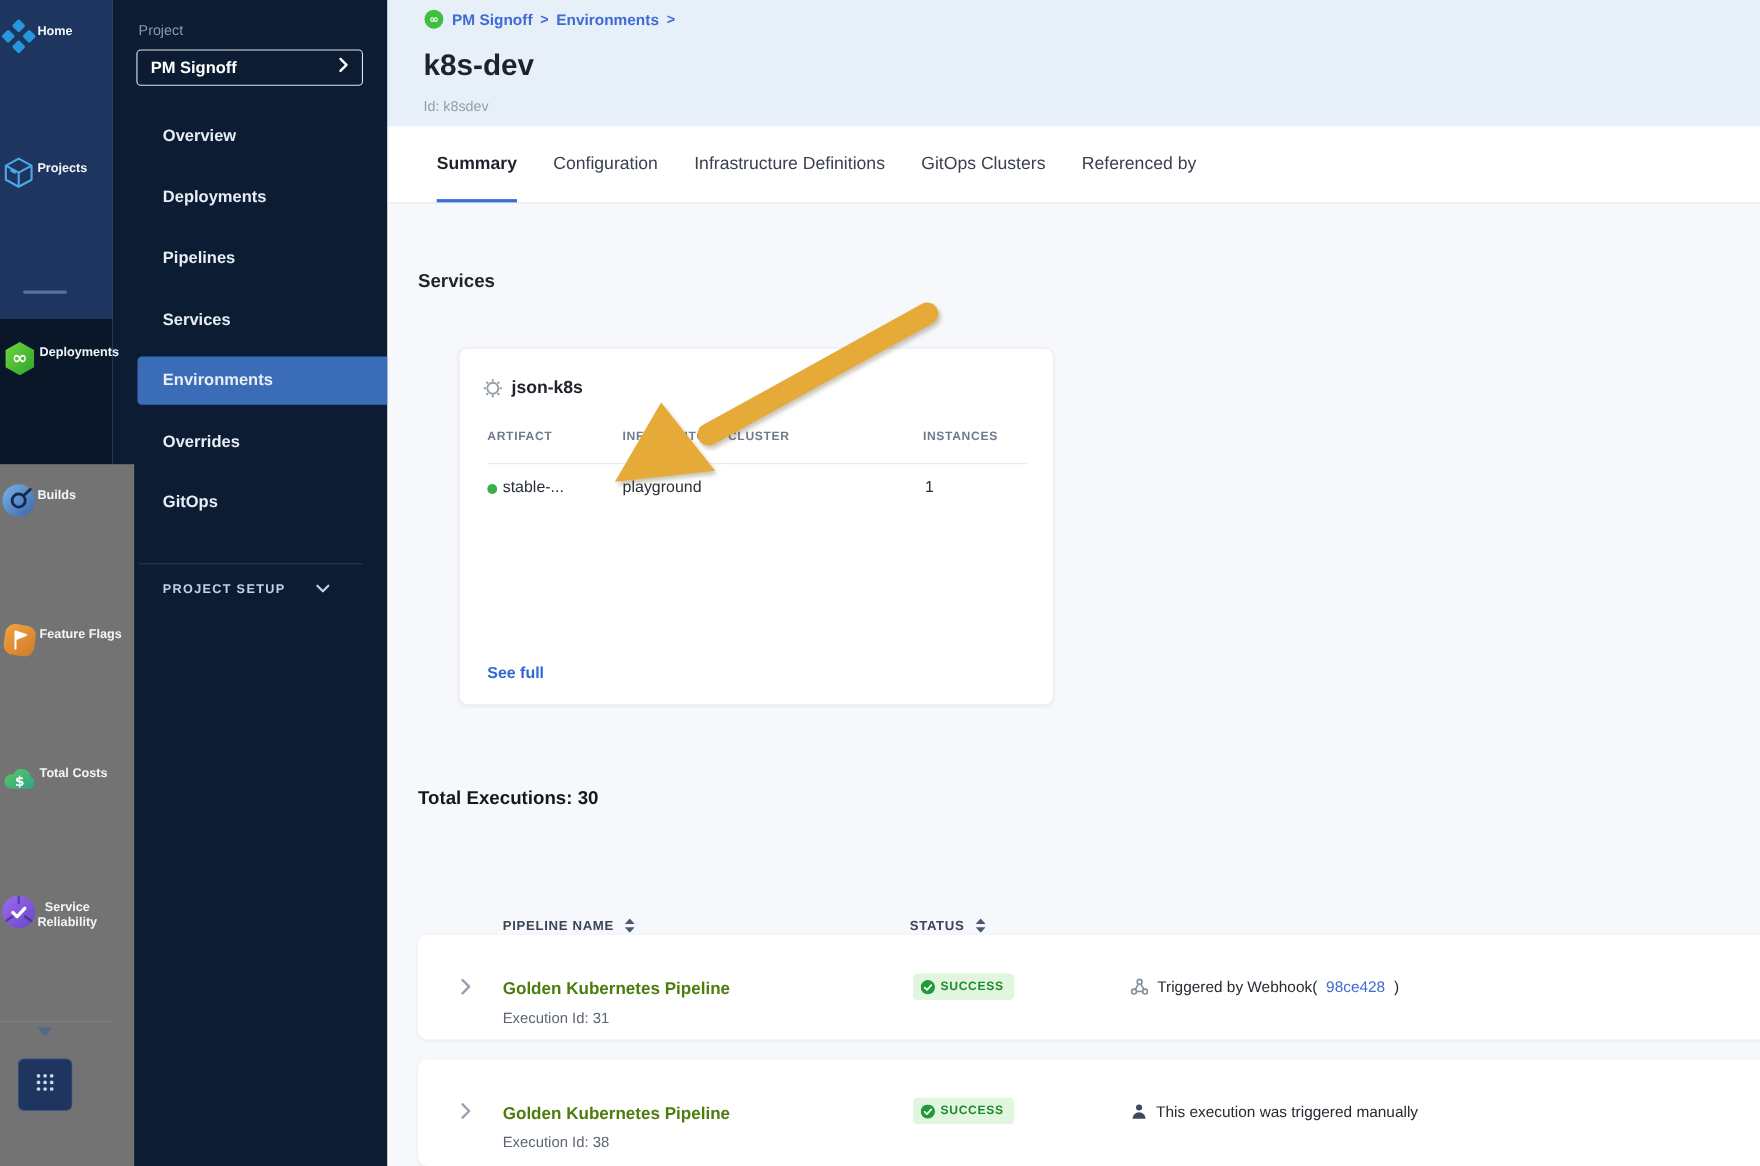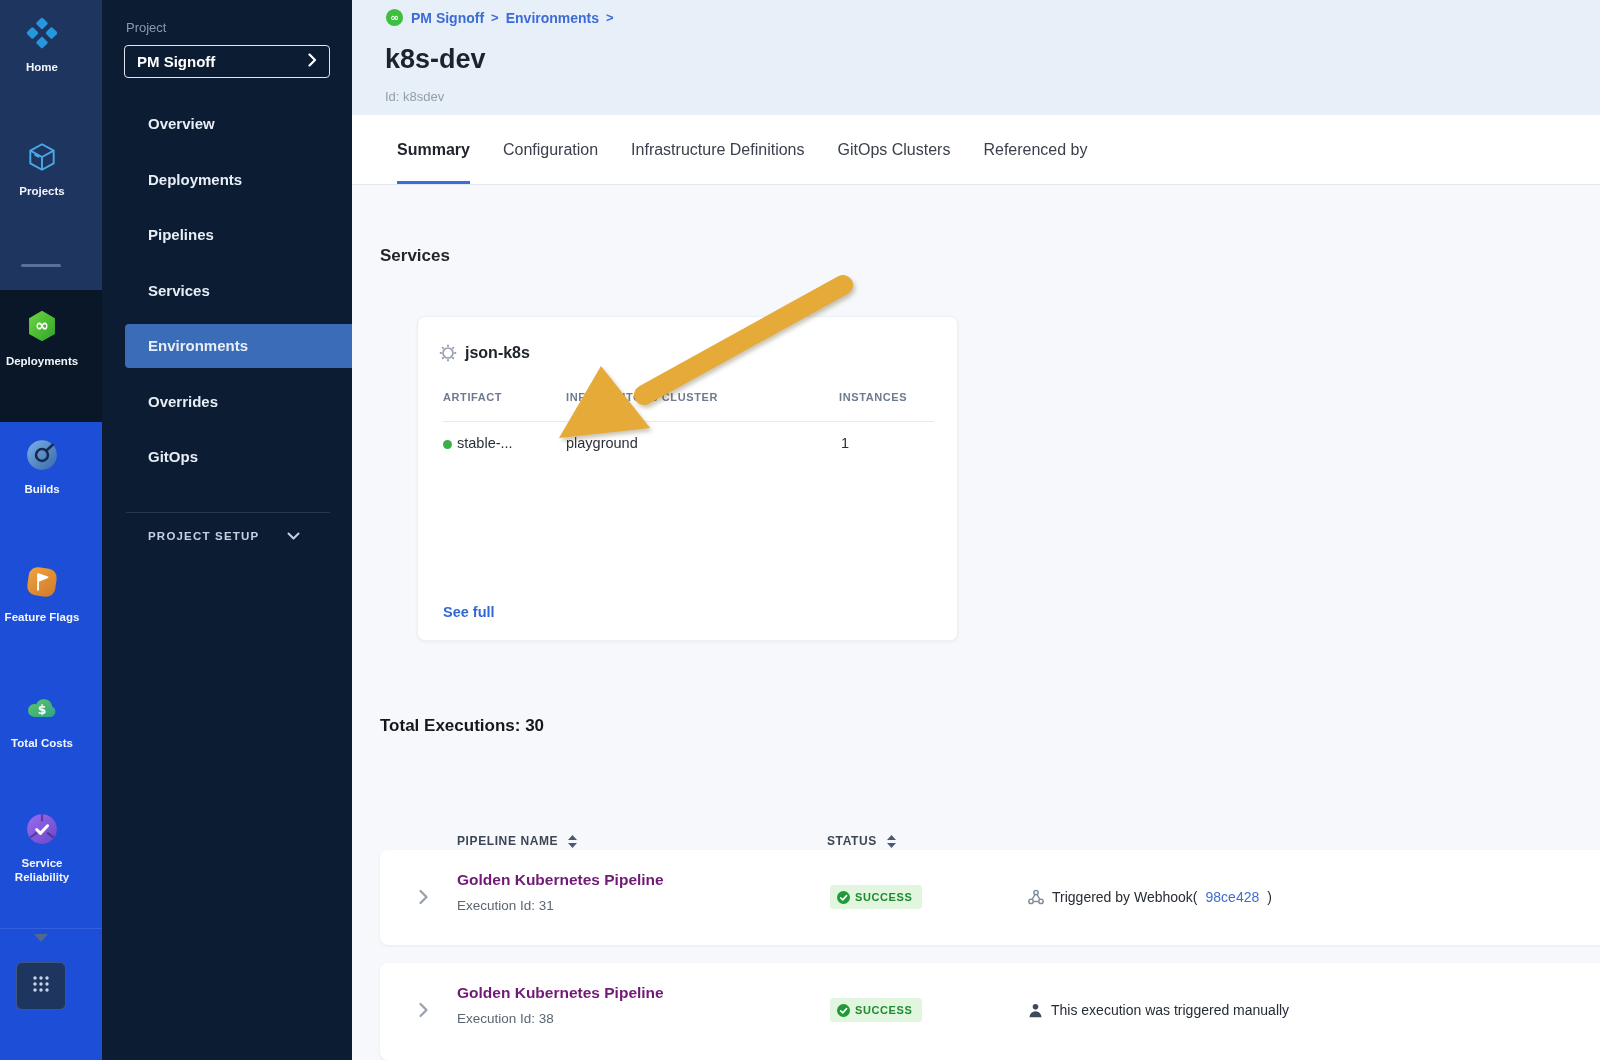--- a/index.html
+++ b/index.html
@@ -4,22 +4,22 @@
 <style>
   * { margin:0; padding:0; box-sizing:border-box; }
   html,body { width:1600px; height:1060px; }
   body { font-family:"Liberation Sans","DejaVu Sans",sans-serif; }
   .screen { position:relative; width:1600px; height:1060px; overflow:hidden; background:#f6f8fb; }
 
   
   .left-rail { position:absolute; left:0; top:0; width:102px; height:1060px; background:#1b3054; z-index:30; }
   .rail-top { position:absolute; left:0; top:0; width:102px; height:290px; background:#1e3560; }
   .rail-module { position:absolute; left:0; top:290px; width:102px; height:132px; background:#0a1728; }
-  .rail-lower { position:absolute; left:0; top:422px; width:102px; height:638px; background:#1d4ed8; }
-  .rail-item { position:absolute; left:0; width:84px; display:flex; flex-direction:column; align-items:center; cursor:pointer; }
+  .rail-lower { position:absolute; left:0; top:422px; width:122px; height:638px; background:#737373; }
+  .rail-item { position:absolute; left:0; width:84px; display:flex; align-items:flex-start; cursor:pointer; }
   .rail-item .rail-label { margin-top:6px; font-size:11.5px; font-weight:bold; color:#f2f6fa; text-align:center; line-height:14px; white-space:nowrap; }
   .rail-item .rail-label.wrap { white-space:normal; width:84px; }
   .rail-divider { position:absolute; left:21px; top:264px; width:40px; height:3px; background:#5a719b; border-radius:2px; }
   .rail-bottom-divider { position:absolute; left:0; top:506px; width:102px; height:1px; background:rgba(255,255,255,0.10); }
   .rail-chevron { position:absolute; left:26px; top:510px; width:30px; height:18px; display:flex; justify-content:center; cursor:pointer; }
   .grid-button { position:absolute; left:16px; top:540px; width:50px; height:48px; background:#1e3560; border:1px solid rgba(120,150,200,0.35); border-radius:6px; display:flex; align-items:center; justify-content:center; cursor:pointer; }
 
   
   .project-nav { position:absolute; left:102px; top:0; width:250px; height:1060px; background:#0c1c33; z-index:20; }
   .project-label { position:absolute; left:24px; top:20px; font-size:13px; color:#8b99ad; }
@@ -66,21 +66,21 @@
   .total-exec { position:absolute; left:28px; top:530px; font-size:17px; font-weight:bold; color:#14181d; }
 
   .exec-head-col { position:absolute; top:618px; display:flex; align-items:center; gap:10px; cursor:pointer; }
   .exec-head-col span { font-size:12px; font-weight:bold; letter-spacing:0.6px; color:#3c4655;margin-top:30px; }
   .col-pipeline { left:105px; } .col-status { left:475px; }
 
   .exec-row { position:absolute; left:28px; width:1230px; height:95px; background:#ffffff; border-radius:8px; box-shadow:0 1px 3px rgba(20,40,70,0.07); }
   .row-1 { top:664px; } .row-2 { top:777px; height:97px; }
   .row-chevron { position:absolute; left:38px; top:38px; cursor:pointer; }
   .exec-main { position:absolute; left:77px; top:21px; }
-  .pipeline-name { display:block; font-size:15.5px; font-weight:bold; color:#701a75; text-decoration:none; cursor:pointer; }
+  .pipeline-name { display:block; font-size:15.5px; font-weight:bold; color:#4d7c0f; text-decoration:none; cursor:pointer;margin-top:20px; }
   .exec-id { display:block; margin-top:9px; font-size:13.5px; color:#5c6672; }
   .status-badge { position:absolute; left:450px; top:35px; height:24px; background:#e1f5df; border-radius:4px; display:flex; align-items:center; gap:5px; padding:0 10px 0 7px; }
   .status-badge span { font-size:11px; font-weight:bold; letter-spacing:0.6px; color:#1d8c2f; }
   .trigger { position:absolute; left:648px; top:39px; display:flex; align-items:center; gap:8px; }
   .trigger .t-text { font-size:14px; color:#262c33; }
   .trigger a { font-size:14px; color:#3d6dd2; text-decoration:none; cursor:pointer; }
 
   .arrow-overlay { position:absolute; left:0; top:0; width:1248px; height:874px; pointer-events:none; z-index:10; }
 </style>
 </head>

